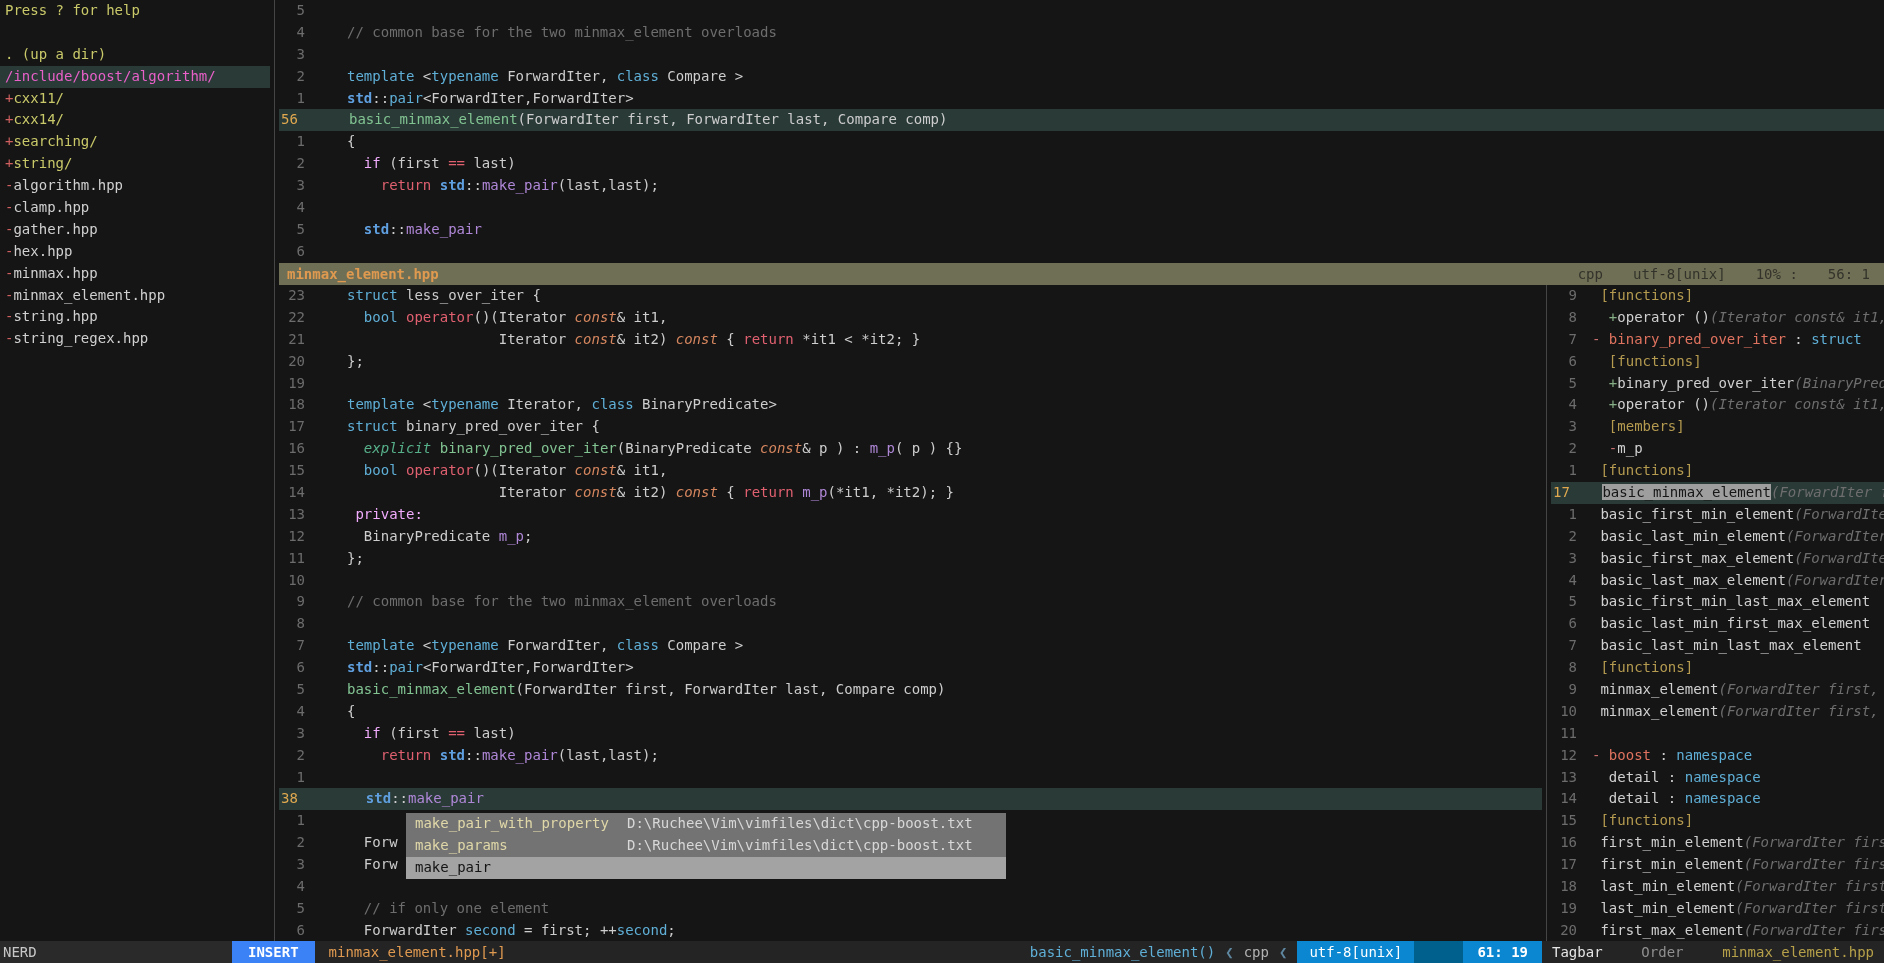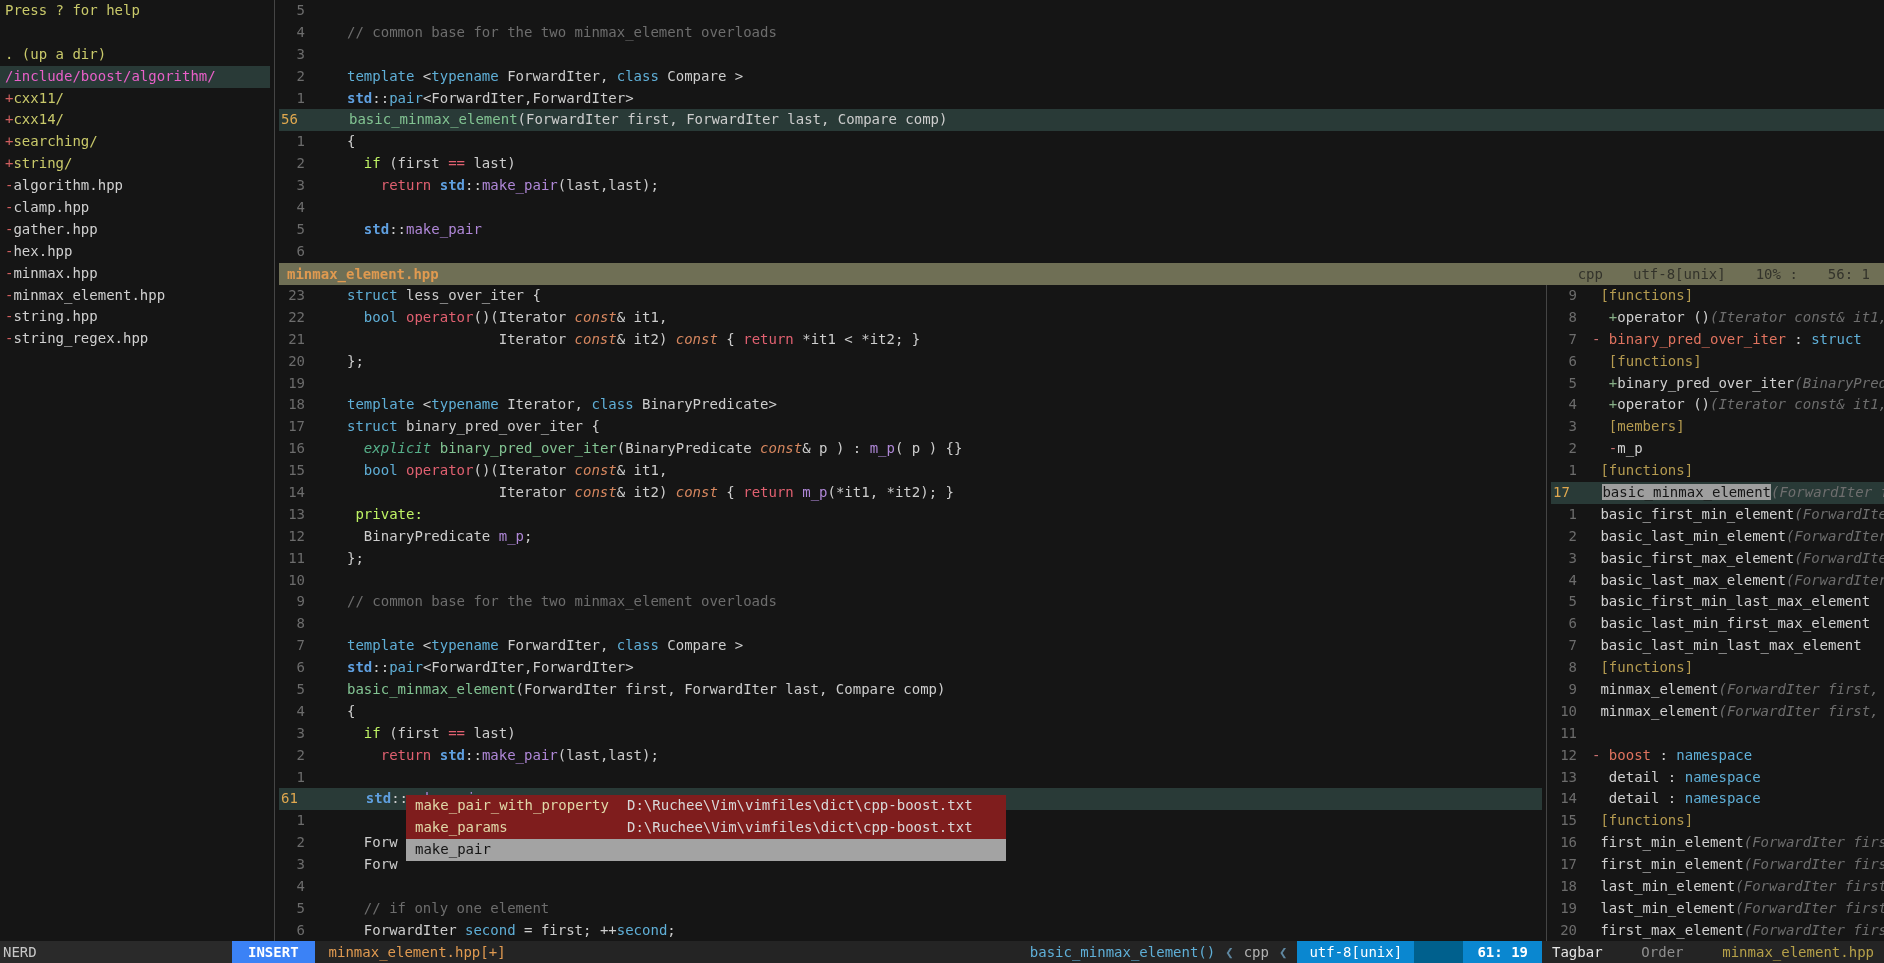--- a/index.html
+++ b/index.html
@@ -27,21 +27,21 @@
   .row.cur .num{color:#e0a84f;text-align:left;padding-left:2px;}
 
   
   .pln{color:#cdcdcd;}
   .cmt{color:#6d6d6d;}
   .kw{color:#5fafd7;}
   .kwb{color:#5f9fdf;font-weight:bold;}
   .fn{color:#82c392;}
   .mp{color:#af87d7;}
   .st{color:#e06070;}
-  .cond{color:#bef264;}
+  .cond{color:#f0abfc;}
   .cnst{color:#d7875f;font-style:italic;}
   .expl{color:#56b08a;font-style:italic;}
 
   
   .tb-kind{color:#b59b50;}
   .tb-plus{color:#87af87;}
   .tb-minus{color:#c87070;}
   .tb-name{color:#d0d0d0;}
   .tb-sig{color:#6e6e6e;font-style:italic;}
   .tb-struct{color:#e0735f;}
@@ -58,21 +58,21 @@
   .nt-minus{color:#d05f5f;}
   .nt-dir{color:#c9c96a;}
   .nt-file{color:#d0d0d0;}
 
   
   .statusline{height:22px;flex:none;background:#6f6f55;display:flex;justify-content:space-between;align-items:center;padding:0 14px 0 8px;line-height:22px;}
   .sl-file{color:#e09a50;font-weight:bold;}
   .sl-right{display:flex;gap:30px;color:#33332b;}
 
   
-  .popup{position:absolute;left:127px;top:510px;width:600px;background:#7f1d1d;z-index:5;}
+  .popup{position:absolute;left:127px;top:528px;width:600px;background:#737373;z-index:5;}
   .prow{height:21.9px;display:flex;white-space:pre;padding-left:9px;overflow:hidden;}
   .prow .item{width:212px;flex:none;color:#e0d8a8;}
   .prow .path{color:#d8d8d8;}
   .prow.sel{background:#a3a3a3;}
   .prow.sel .item{color:#141414;width:auto;}
 
   
   .bbar{height:22px;flex:none;display:flex;line-height:22px;background:#242424;min-width:0;}
   .seg{flex:none;}
   .seg-nerd{width:232px;background:#2a2a2a;color:#c8c8c8;padding-left:3px;box-sizing:border-box;}
@@ -166,21 +166,21 @@
             <div class="row"><span class="num">10</span><span class="ltext"></span></div>
             <div class="row"><span class="num">9</span><span class="ltext"><span class="seg cmt">// common base for the two minmax_element overloads</span></span></div>
             <div class="row"><span class="num">8</span><span class="ltext"></span></div>
             <div class="row"><span class="num">7</span><span class="ltext"><span class="seg kw">template</span><span class="seg pln"> &lt;</span><span class="seg kw">typename</span><span class="seg pln"> ForwardIter, </span><span class="seg kw">class</span><span class="seg pln"> Compare &gt;</span></span></div>
             <div class="row"><span class="num">6</span><span class="ltext"><span class="seg kwb">std</span><span class="seg pln">::</span><span class="seg kw">pair</span><span class="seg pln">&lt;ForwardIter,ForwardIter&gt;</span></span></div>
             <div class="row"><span class="num">5</span><span class="ltext"><span class="seg fn">basic_minmax_element</span><span class="seg pln">(ForwardIter first, ForwardIter last, Compare comp)</span></span></div>
             <div class="row"><span class="num">4</span><span class="ltext"><span class="seg pln">{</span></span></div>
             <div class="row"><span class="num">3</span><span class="ltext"><span class="seg pln">  </span><span class="seg cond">if</span><span class="seg pln"> (first </span><span class="seg st">==</span><span class="seg pln"> last)</span></span></div>
             <div class="row"><span class="num">2</span><span class="ltext"><span class="seg pln">    </span><span class="seg st">return</span><span class="seg pln"> </span><span class="seg kwb">std</span><span class="seg pln">::</span><span class="seg mp">make_pair</span><span class="seg pln">(last,last);</span></span></div>
             <div class="row"><span class="num">1</span><span class="ltext"></span></div>
-            <div class="row cur"><span class="num">61</span><span class="ltext"><span class="seg pln">  </span><span class="seg kwb">std</span><span class="seg pln">::</span><span class="seg mp">make_pair</span></span></div>
+            <div class="row cur"><span class="num">38</span><span class="ltext"><span class="seg pln">  </span><span class="seg kwb">std</span><span class="seg pln">::</span><span class="seg mp">make_pair</span></span></div>
             <div class="row"><span class="num">1</span><span class="ltext"></span></div>
             <div class="row"><span class="num">2</span><span class="ltext"><span class="seg pln">  Forw</span></span></div>
             <div class="row"><span class="num">3</span><span class="ltext"><span class="seg pln">  Forw</span></span></div>
             <div class="row"><span class="num">4</span><span class="ltext"></span></div>
             <div class="row"><span class="num">5</span><span class="ltext"><span class="seg pln">  </span><span class="seg cmt">// if only one element</span></span></div>
             <div class="row"><span class="num">6</span><span class="ltext"><span class="seg pln">  ForwardIter </span><span class="seg kw">second</span><span class="seg pln"> = first; ++</span><span class="seg kw">second</span><span class="seg pln">;</span></span></div>
           </div>
         <div class="vsep"></div>
         <div class="tagbar" id="tagbar">
             <div class="row"><span class="num">9</span><span class="ltext"><span class="seg tb-kind"> [functions]</span></span></div>

